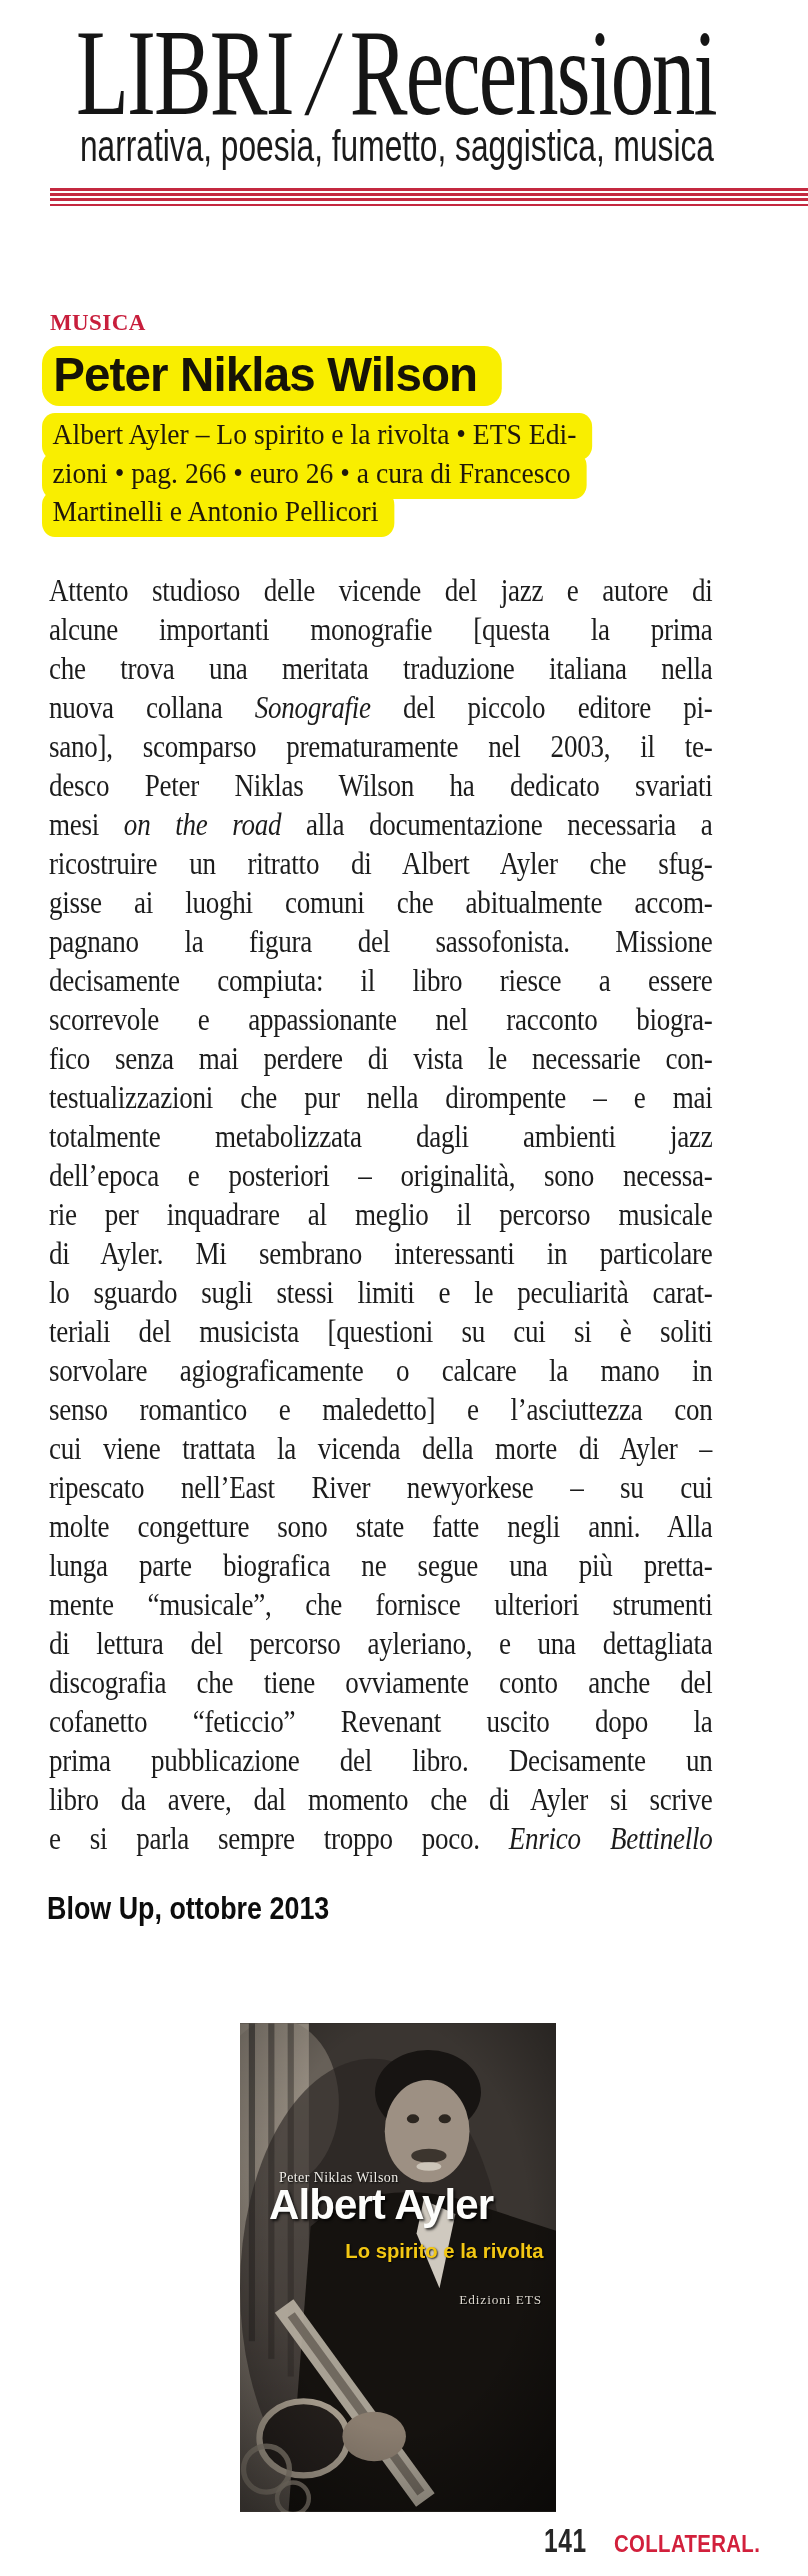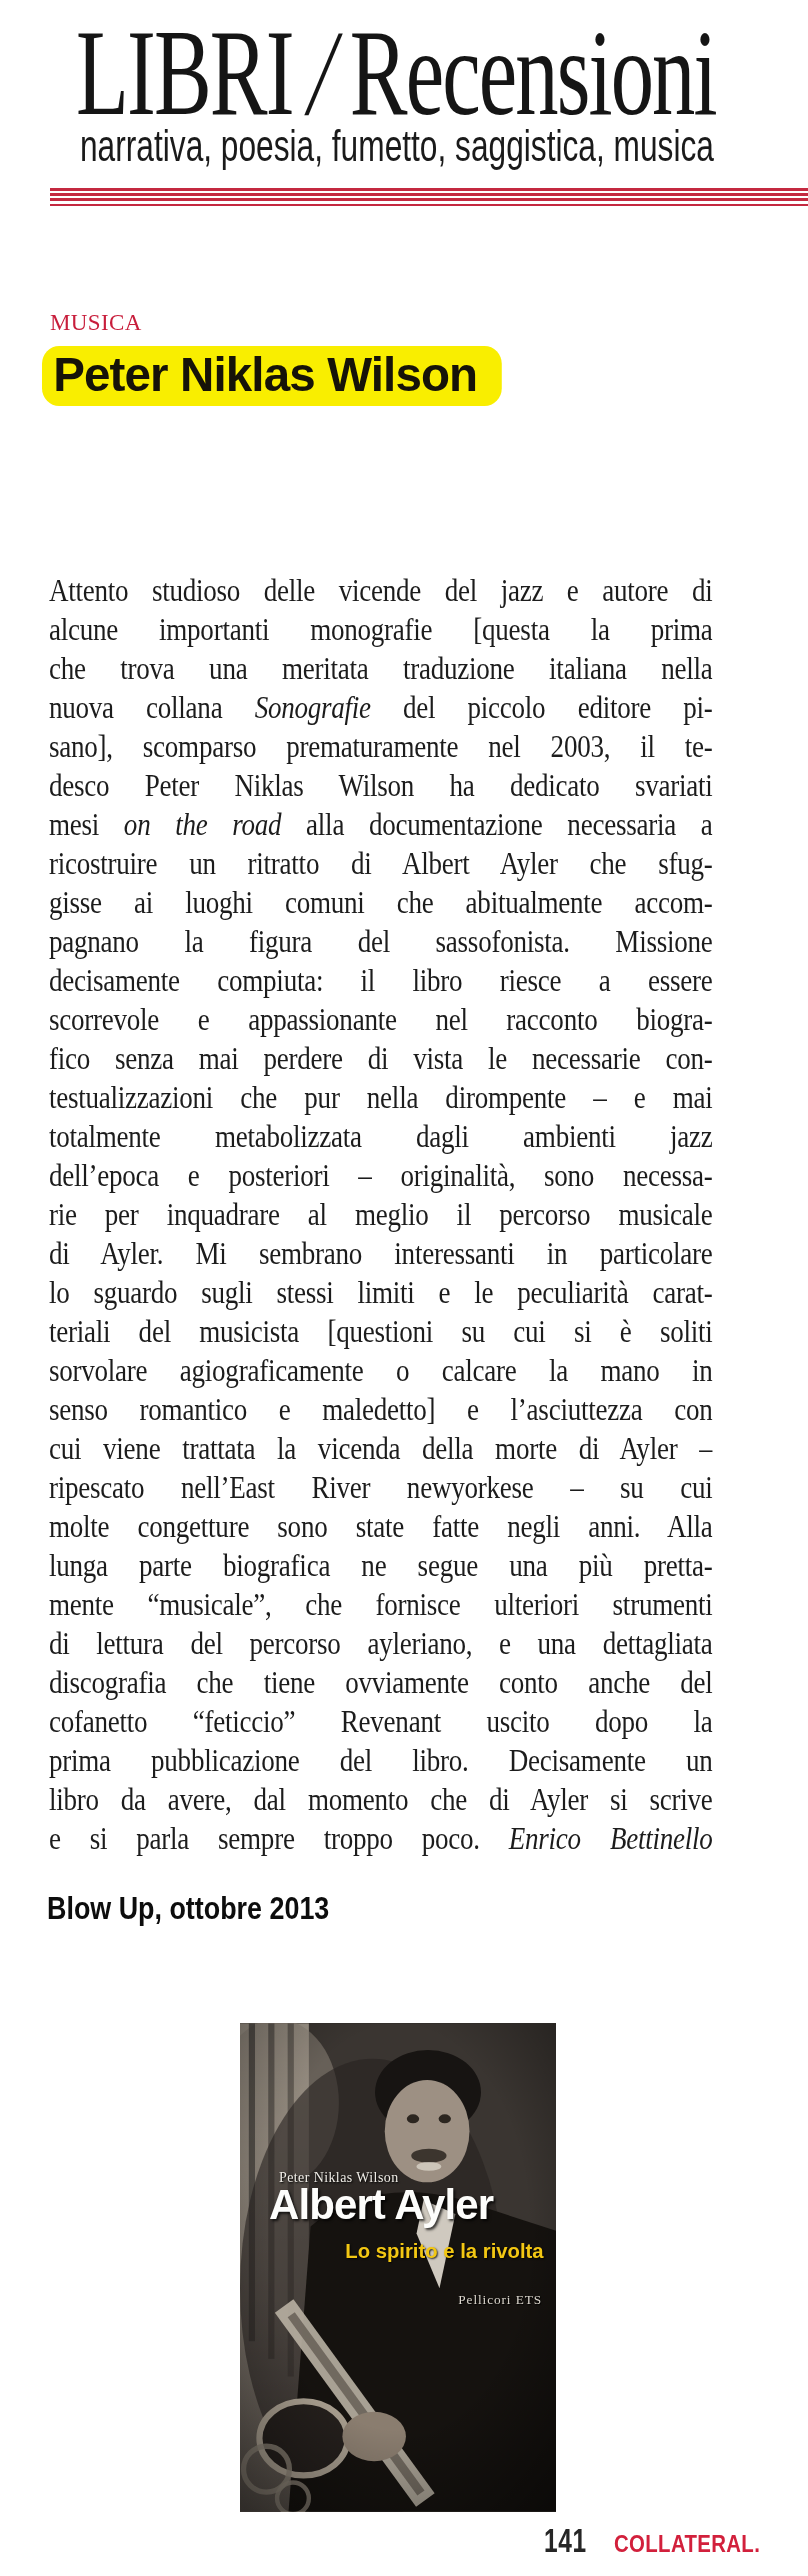--- a/index.html
+++ b/index.html
@@ -15,21 +15,21 @@
                  margin:0 23px 0 26.5px;}
   .mast-sub{position:absolute;left:80px;top:122px;white-space:nowrap;
             font-family:"Liberation Sans",sans-serif;font-size:44px;line-height:1.1;
             color:#1a1a1a;transform:scaleX(0.72);transform-origin:left top;}
   .stripes{position:absolute;left:50px;top:188px;width:758px;}
   .stripe{height:2.7px;margin-bottom:2.5px;}
 
   
   .section-label{position:absolute;left:50px;top:311px;
                  font-family:"Liberation Serif",serif;font-size:23px;line-height:1;
-                 letter-spacing:0.4px;font-weight:400;}
+                 letter-spacing:0.4px;font-weight:700;}
   .title-box{position:absolute;left:42px;top:346px;border-radius:17.7px;
              padding:7px 25px 10.6px 11.5px;transform:scaleX(0.97);transform-origin:left top;}
   .title-box span{font-family:"Liberation Sans",sans-serif;font-weight:700;
                   font-size:49px;line-height:42px;color:#161308;letter-spacing:-0.9px;
                   white-space:nowrap;}
   .info-box{position:absolute;left:42px;top:413px;}
   .info-line{width:max-content;border-radius:14px;padding:1.8px 17.7px 7px 11.5px;
              margin-bottom:-8px;transform:scaleX(0.92);transform-origin:left top;}
   .info-line span{font-family:"Liberation Serif",serif;font-size:30px;line-height:38px;
                   color:#20180a;white-space:nowrap;}
@@ -85,20 +85,25 @@
       <div class="stripe" style="background: rgb(196, 41, 64);"></div>
       <div class="stripe" style="background: rgb(196, 41, 64);"></div>
       <div class="stripe" style="background: rgb(196, 41, 64);"></div>
       <div class="stripe" style="background: rgb(196, 41, 64);"></div>
     </div>
 
   <div class="section-label" style="color: rgb(200, 30, 60);">MUSICA</div>
   <div class="title-box" style="background: rgb(249, 238, 0);">
     <span>Peter Niklas Wilson</span>
   </div>
+  <div class="info-box">
+      <div class="info-line" style="background: rgb(249, 238, 0);"><span>Albert Ayler – Lo spirito e la rivolta • ETS Edi-</span></div>
+      <div class="info-line" style="background: rgb(249, 238, 0);"><span>zioni • pag. 266 • euro 26 • a cura di Francesco</span></div>
+      <div class="info-line" style="background: rgb(249, 238, 0);"><span>Martinelli e Antonio Pellicori</span></div>
+    </div>
 
   <div class="body-col">
       <div class="body-line"><span>Attento studioso delle vicende del jazz e autore di</span></div>
       <div class="body-line"><span>alcune importanti monografie [questa la prima</span></div>
       <div class="body-line"><span>che trova una meritata traduzione italiana nella</span></div>
       <div class="body-line"><span>nuova collana </span><span class="it">Sonografie</span><span> del piccolo editore pi-</span></div>
       <div class="body-line"><span>sano], scomparso prematuramente nel 2003, il te-</span></div>
       <div class="body-line"><span>desco Peter Niklas Wilson ha dedicato svariati</span></div>
       <div class="body-line"><span>mesi </span><span class="it">on the road</span><span> alla documentazione necessaria a</span></div>
       <div class="body-line"><span>ricostruire un ritratto di Albert Ayler che sfug-</span></div>
@@ -162,21 +167,21 @@
       <path d="M58,330 L205,532" stroke="#6b635a" stroke-width="10" opacity="0.9"></path>
       <ellipse cx="72" cy="470" rx="50" ry="42" fill="#241f1c" stroke="#a79d8e" stroke-width="7"></ellipse>
       <circle cx="30" cy="505" r="26" fill="none" stroke="#8d8478" stroke-width="6" opacity="0.8"></circle>
       <circle cx="60" cy="538" r="18" fill="none" stroke="#8d8478" stroke-width="5" opacity="0.8"></circle>
       <ellipse cx="152" cy="468" rx="36" ry="28" fill="#8a7d6f"></ellipse>
       <rect x="0" y="0" width="358" height="553" fill="url(#vig)"></rect>
     </svg>
     <div class="cover-author">Peter Niklas Wilson</div>
     <div class="cover-title">Albert Ayler</div>
     <div class="cover-sub" style="color: rgb(243, 199, 19); text-align: right;">Lo spirito e la rivolta</div>
-    <div class="cover-pub">Pellicori ETS</div>
+    <div class="cover-pub">Edizioni ETS</div>
   </div>
 
   <div class="footer">
     <span class="page-num">141</span>
     <span class="mag-name" style="color: rgb(210, 32, 60);">COLLATERAL.</span>
   </div>
 
 </div>
 
 

